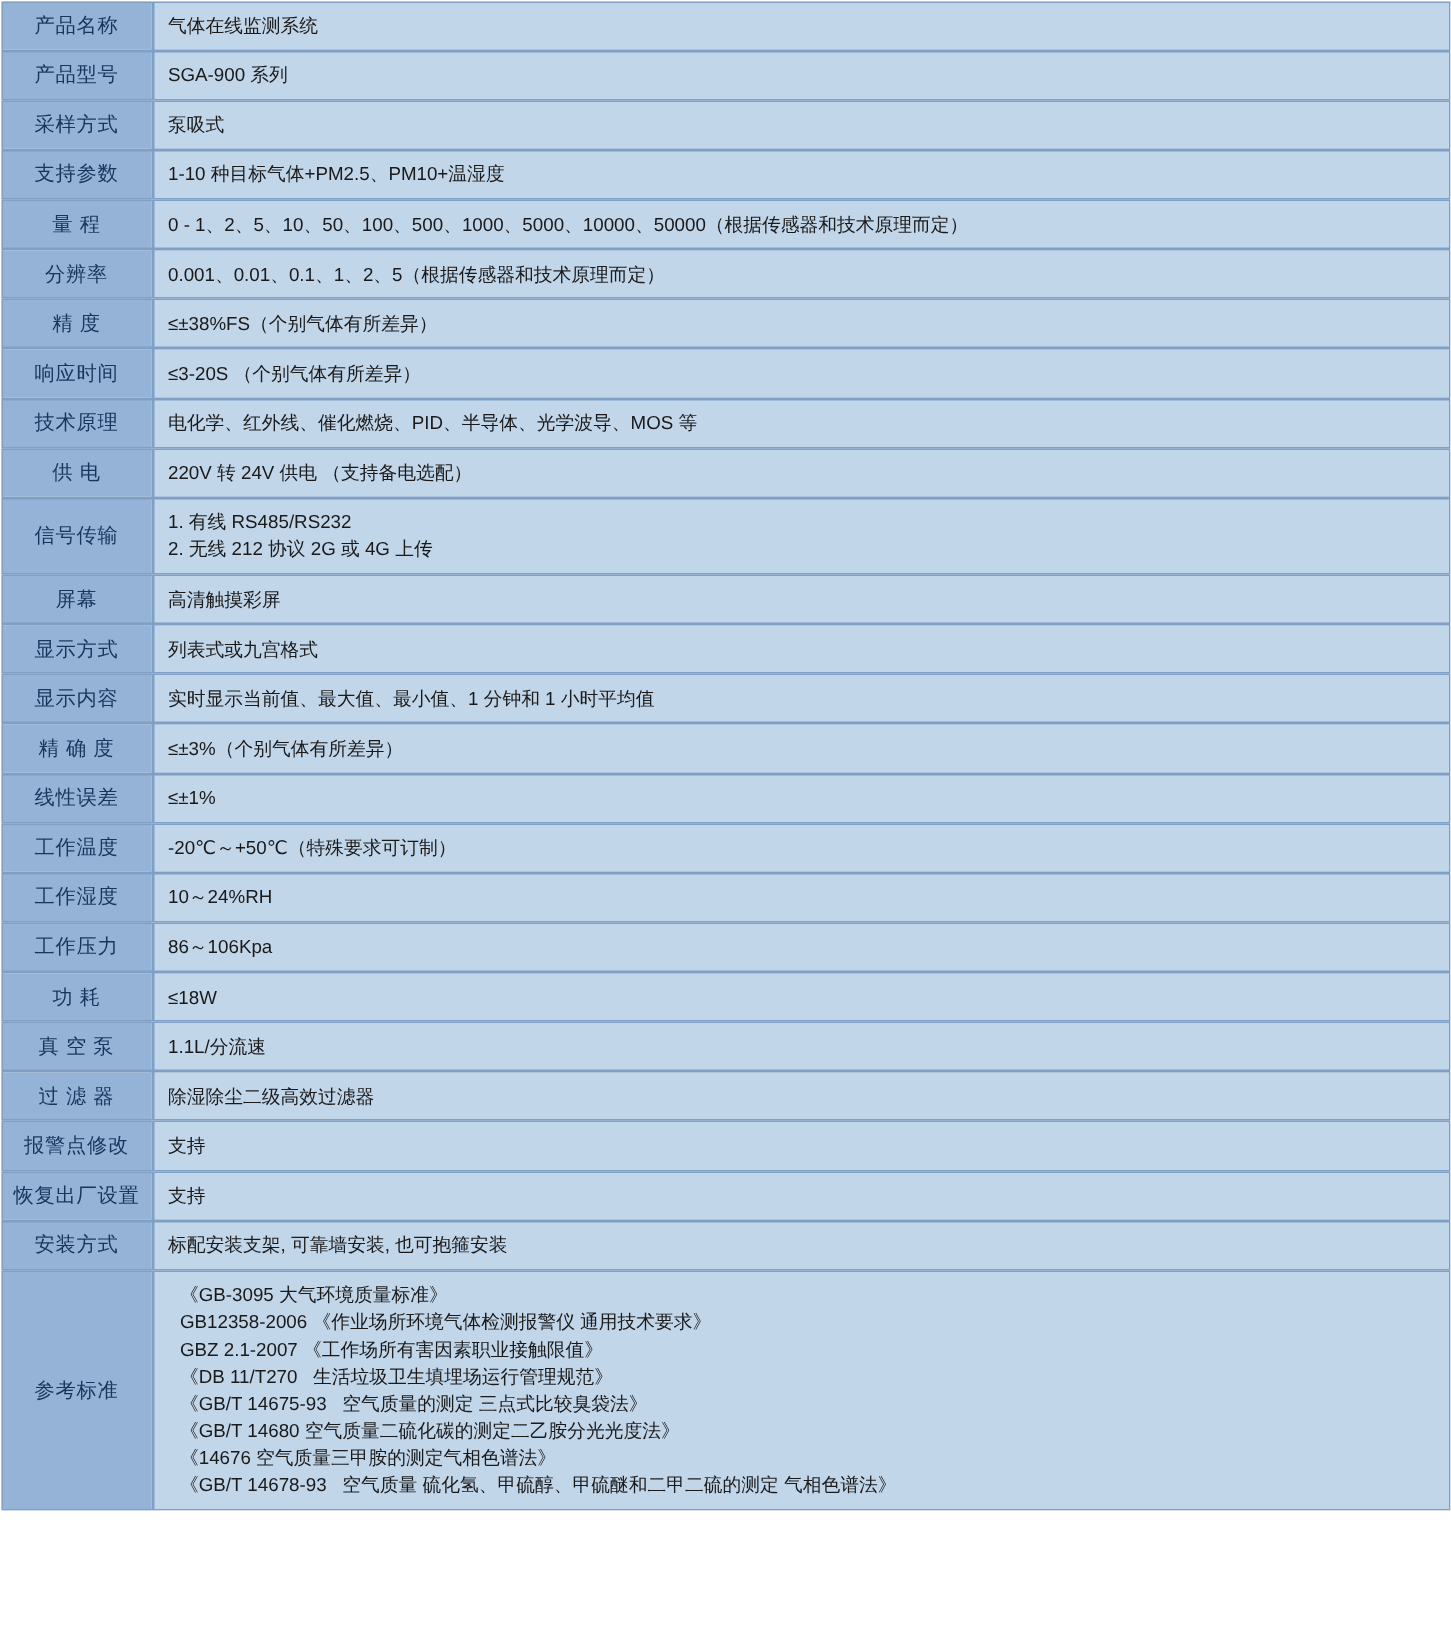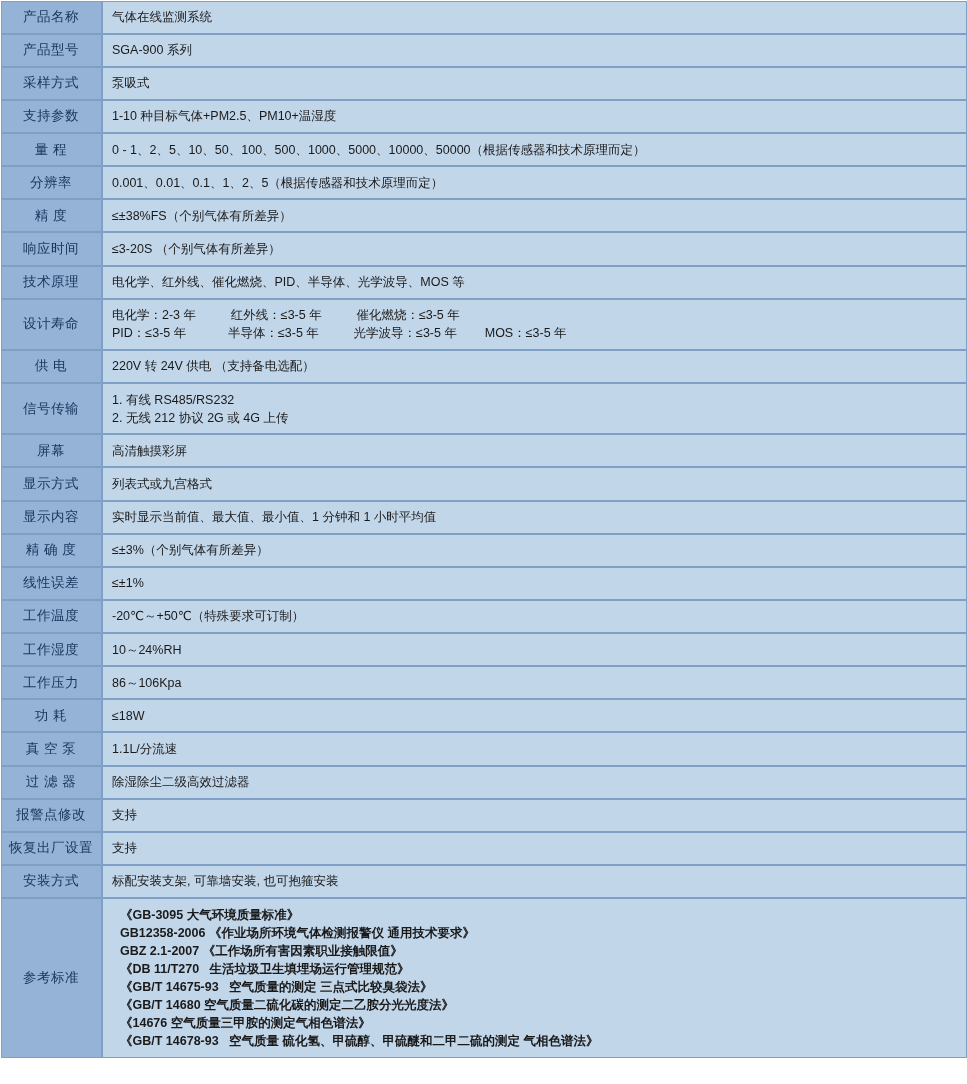--- a/index.html
+++ b/index.html
@@ -43,21 +43,20 @@
   .cell-lines > div {
     white-space: pre;
   }
   .ref-std {
     padding-top: 8px;
     padding-bottom: 8px;
     line-height: 1.72;
   }
   .ref-std div {
     padding-left: 4px;
-    font-weight: bold;
   }
 </style>
 </head>
 <body>
 
 <table class="spec">
   <tbody>
       <tr>
         <td class="label">产品名称</td>
         <td class="value">气体在线监测系统</td>
@@ -86,29 +85,20 @@
         <td class="label">精  度</td>
         <td class="value">≤±38%FS（个别气体有所差异）</td>
       </tr>
       <tr>
         <td class="label">响应时间</td>
         <td class="value">≤3-20S （个别气体有所差异）</td>
       </tr>
       <tr>
         <td class="label">技术原理</td>
         <td class="value">电化学、红外线、催化燃烧、PID、半导体、光学波导、MOS 等</td>
-      </tr>
-      <tr>
-        <td class="label">设计寿命</td>
-        <td class="value">
-          <div class="cell-lines">
-            <div>电化学：2-3 年          红外线：≤3-5 年          催化燃烧：≤3-5 年</div>
-            <div>PID：≤3-5 年            半导体：≤3-5 年          光学波导：≤3-5 年        MOS：≤3-5 年</div>
-          </div>
-        </td>
       </tr>
       <tr>
         <td class="label">供  电</td>
         <td class="value">220V 转 24V 供电 （支持备电选配）</td>
       </tr>
       <tr>
         <td class="label">信号传输</td>
         <td class="value">
           <div class="cell-lines">
             <div>1. 有线 RS485/RS232</div>

